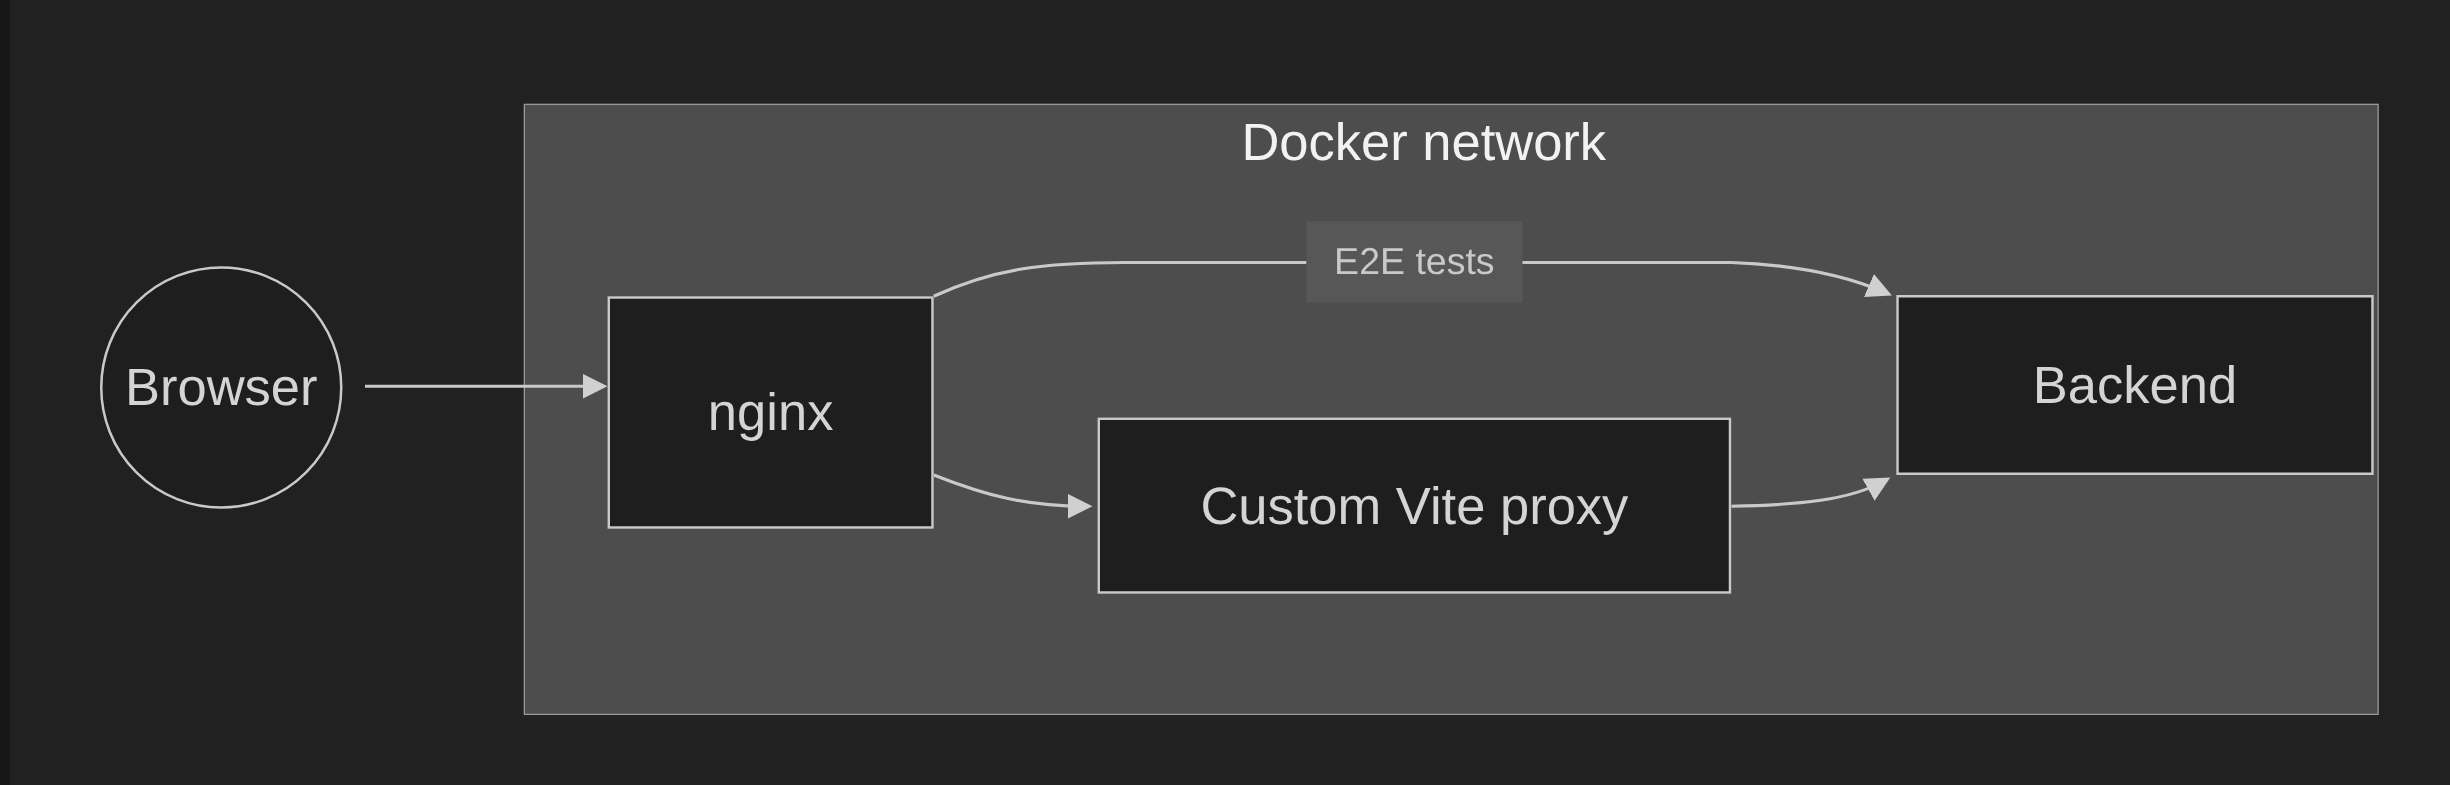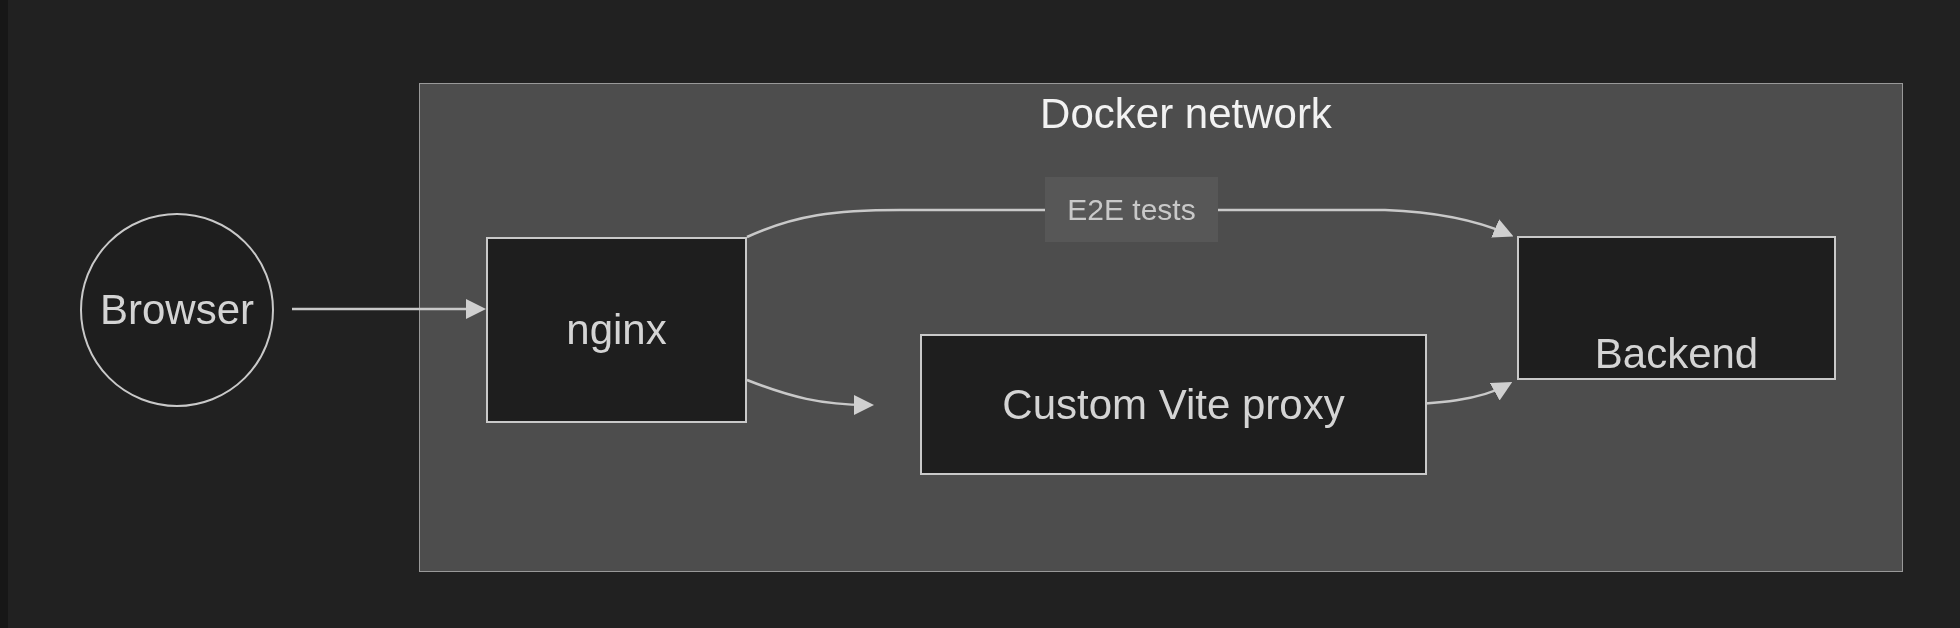--- a/index.html
+++ b/index.html
@@ -21,37 +21,37 @@
     background:var(--strip);
   }
   .cluster{
     position:absolute;left:419px;top:83px;width:1484px;height:489px;
     background:var(--cluster_fill);
     border:1.5px solid var(--cluster_border);
   }
   .cluster-title{
     position:absolute;left:419px;top:88px;width:1440px;height:52px;
     line-height:52px;text-align:center;
-    font-size:42px;color:var(--title_text);margin-left:47px;
+    font-size:42px;color:var(--title_text);
   }
   svg.edges{position:absolute;left:0;top:0;width:1960px;height:628px;}
   .node{
     position:absolute;
     background:var(--node_fill);
     border:2.5px solid var(--node_border);
     color:var(--node_text);
     font-size:42px;
     display:flex;align-items:center;justify-content:center;
   }
   .node.circle{
     left:80px;top:213px;width:194px;height:194px;border-radius:50%;
   }
   .node.nginx{left:486px;top:237px;width:261px;height:186px;}
-  .node.vite{left:878px;top:334px;width:507px;height:141px;margin-left:42px;}
-  .node.backend{left:1517px;top:236px;width:319px;height:144px;align-items:flex-end;}
+  .node.vite{left:878px;top:334px;width:507px;height:141px;}
+  .node.backend{left:1517px;top:236px;width:382px;height:144px;}
   .edge-label{
     position:absolute;left:1045px;top:177px;width:173px;height:65px;
     background:var(--label_bg);color:var(--label_text);
     font-size:30px;
     display:flex;align-items:center;justify-content:center;
   }
   path.edge{stroke:var(--line);stroke-width:2.5;fill:none;}
 </style>
 </head>
 <body>

